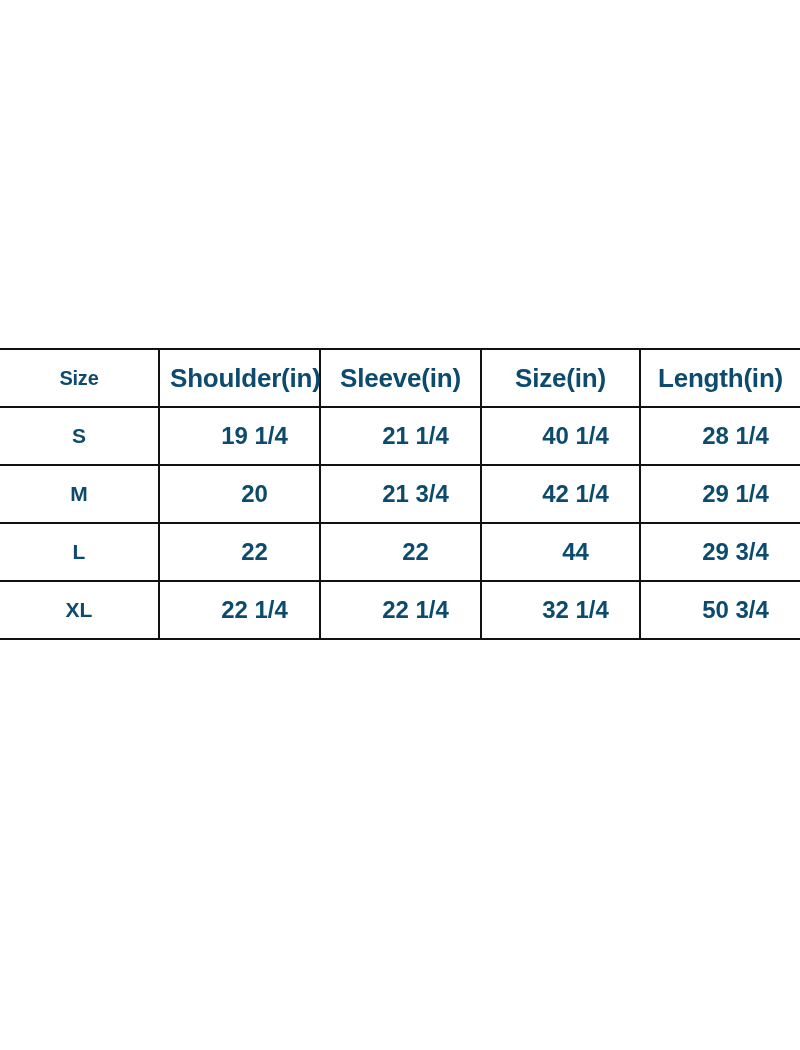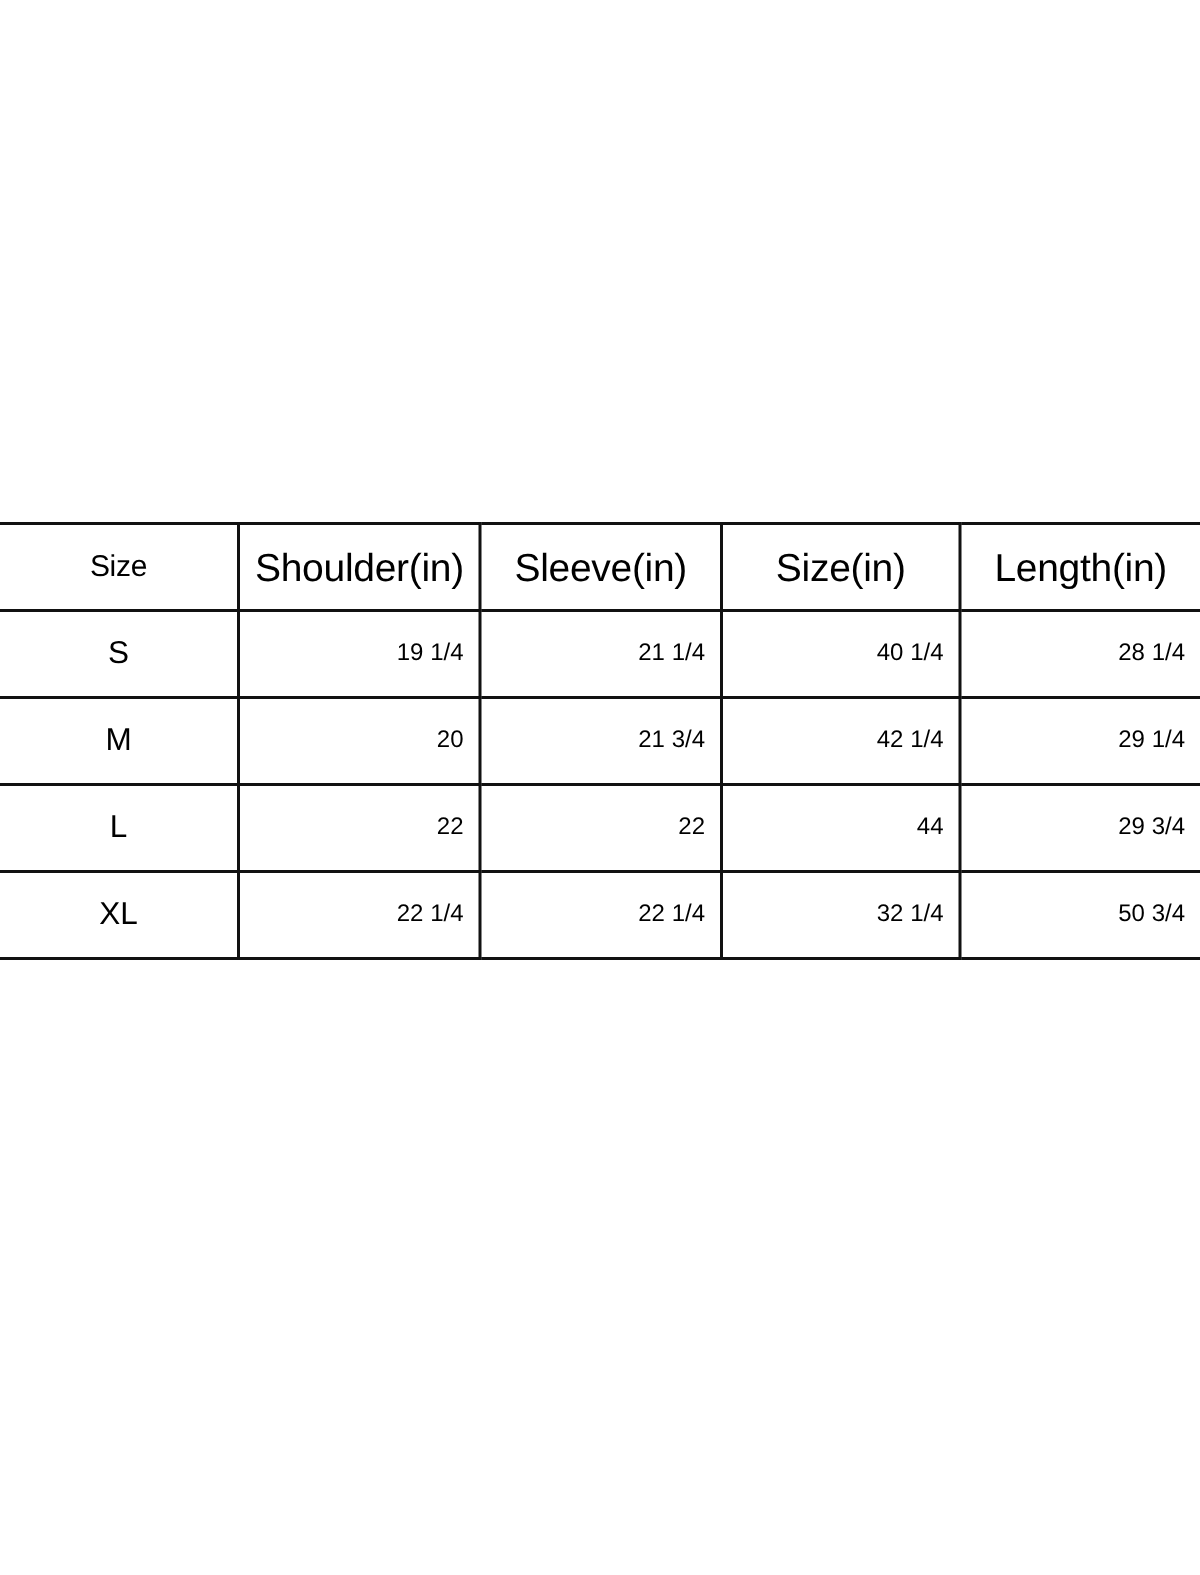--- a/index.html
+++ b/index.html
@@ -43,22 +43,22 @@
   }
 
   table.size-chart th,
   table.size-chart td {
     border-top: 2px solid #111111;
     border-bottom: 2px solid #111111;
     border-left: 2px solid #111111;
     border-right: 2px solid #111111;
     padding: 0 10px;
     vertical-align: middle;
-    font-weight: 400;
-    color: #000000;
+    font-weight: 700;
+    color: #0c4a6e;
   }
 
   
   table.size-chart tr > *:first-child {
     border-left: none;
   }
   table.size-chart tr > *:last-child {
     border-right: none;
   }
 
@@ -81,23 +81,23 @@
 
   
   tbody td {
     font-size: 20px;
   }
   tbody td.cell-size {
     text-align: center;
     font-size: 21px;
   }
   tbody td.cell-val {
-    text-align: right;
+    text-align: center;
     padding-left: 40px;
-    font-size: 16px;
+    font-size: 24px;
   }
 </style>
 </head>
 <body>
 
 <div class="sheet">
 
   <div class="size-chart-wrap">
     <table class="size-chart">
       <colgroup>

